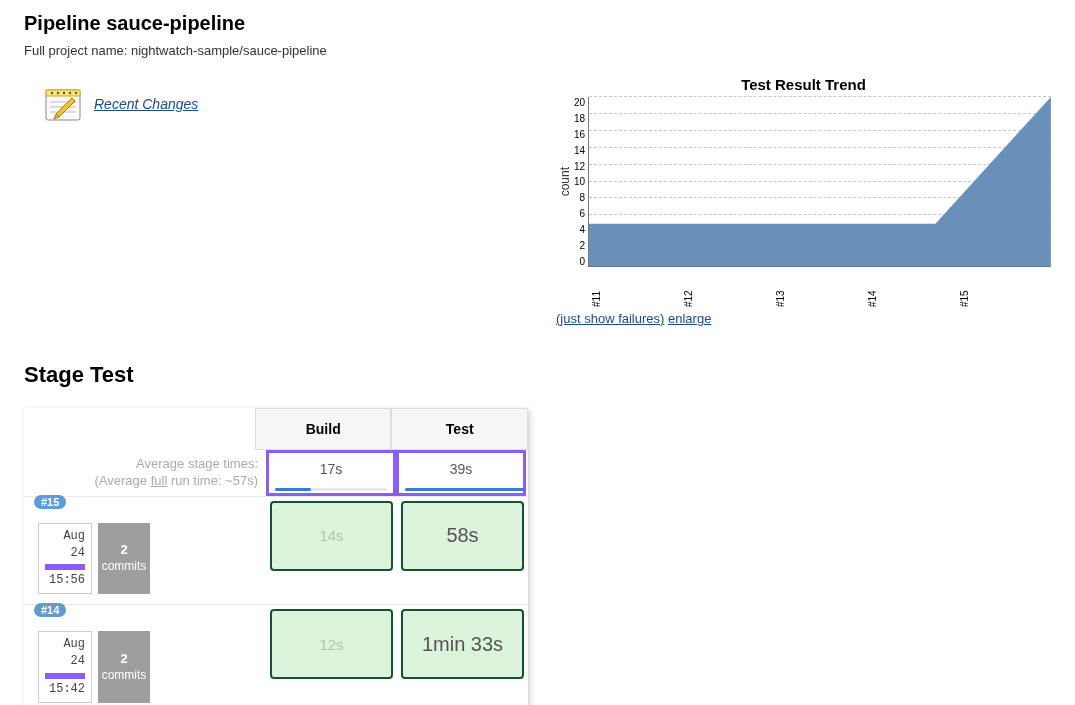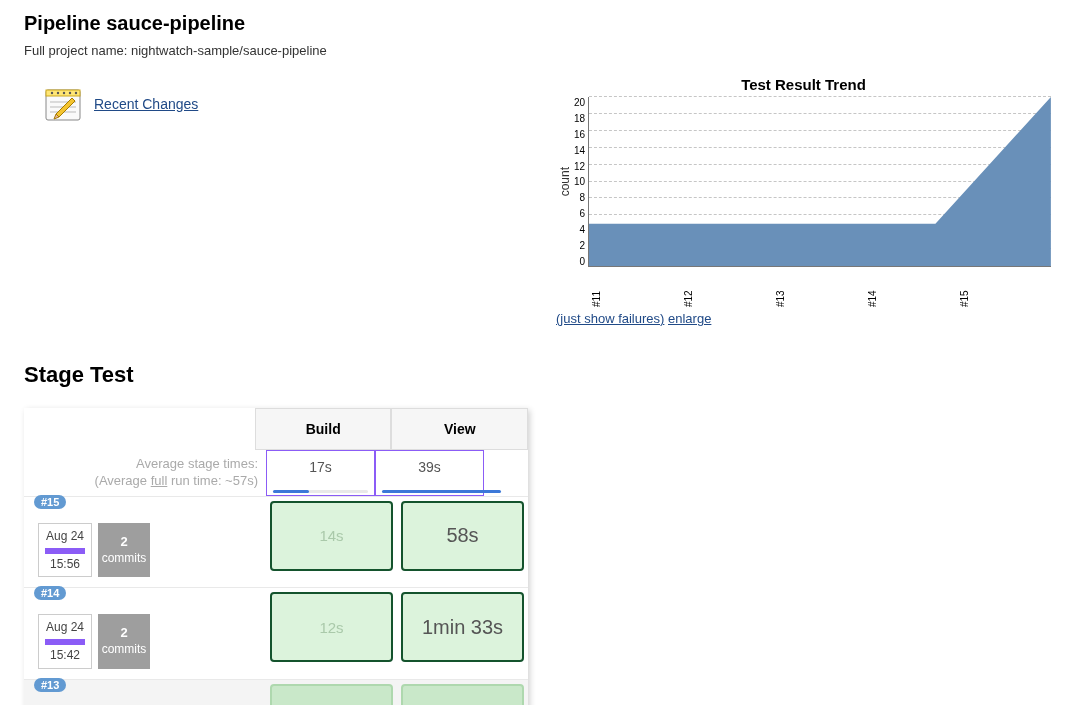--- a/index.html
+++ b/index.html
@@ -1,20 +1,20 @@
 <!DOCTYPE html>
 <html><head>
 <meta charset="utf-8">
 <style>
   * { box-sizing: border-box; margin: 0; padding: 0; }
   body { font-family: -apple-system, BlinkMacSystemFont, "Segoe UI", Helvetica, Arial, sans-serif; background: #fff; padding: 0 24px 0 24px; width: 1075px; }
   h1 { font-size: 20px; font-weight: 700; margin: 12px 0 8px 0; }
   .subtitle { font-size: 13px; color: #333; margin-bottom: 16px; }
   .top-row { display: flex; }
-  .left-col { flex: 1; }
+  .left-col { flex: 1; font-style: italic; }
   .right-col { width: 495px; }
   .recent-changes { display: flex; align-items: center; gap: 10px; padding: 10px 0 0 18px; }
   .notepad-icon { width: 42px; height: 40px; position: relative; }
   .notepad-icon svg { width: 100%; height: 100%; }
   .link { color: #204a87; text-decoration: underline; font-size: 14px; cursor: pointer; }
   .chart-title { text-align: center; font-size: 15px; font-weight: 700; margin: 2px 0 4px 0; }
   .chart-area { position: relative; height: 190px; display: flex; }
   .ylabel { writing-mode: vertical-rl; transform: rotate(180deg); font-size: 12px; color: #333; text-align: center; padding: 0 2px; align-self: center; margin-bottom: 20px; }
   .yticks { display: flex; flex-direction: column; justify-content: space-between; font-size: 10px; padding-right: 3px; text-align: right; height: 170px; }
   .plot { position: relative; flex: 1; height: 170px; border-left: 1px solid #777; border-bottom: 1px solid #777; }
@@ -26,30 +26,30 @@
 
   h2.stageview { font-size: 22px; font-weight: 700; margin: 36px 0 20px 0; }
   .stage-wrap { width: 504px; box-shadow: 2px 2px 6px rgba(0,0,0,.18); }
   .stage-header-row { display: flex; }
   .stage-left { width: 242px; }
   .stage-col { width: 143px; text-align: center; }
   .stage-head-cell { background: #f6f6f6; border: 1px solid #ddd; padding: 12px 0; font-size: 14px; font-weight: 700; }
   .avg-row { display: flex; align-items: stretch; }
   .avg-left { width: 242px; text-align: right; font-size: 13px; color: #aaa; padding: 6px 8px 6px 0; line-height: 1.3; }
   .avg-left u { text-decoration: underline; }
-  .avg-cell { width: 109px; border: 1px solid #8b5cf6; padding: 8px 0 0 0; text-align: center; position: relative; font-size: 14px; color: #555; }
+  .avg-cell { width: 130px; border: 3px solid #8b5cf6; padding: 8px 0 0 0; text-align: center; position: relative; font-size: 14px; color: #555; }
   .avg-bar-track { position: absolute; left: 6px; right: 6px; bottom: 2px; height: 3px; background: #e9e9e9; border-radius: 2px; }
   .avg-bar-fill { position: absolute; left: 6px; bottom: 2px; height: 3px; background: #3c78d8; border-radius: 2px; }
 
   .run-row { display: flex; border-top: 1px solid #e9e9e9; }
   .run-row.sel { background: #f4f4f4; }
   .run-left { width: 242px; padding: 12px 10px 10px 14px; position: relative; }
   .badge { position: absolute; left: 10px; top: -2px; background: #629ad2; color: #fff; font-size: 11px; font-weight: 700; padding: 1px 7px; border-radius: 10px; }
   .run-meta { display: flex; gap: 6px; margin-top: 14px; }
-  .datebox { border: 1px solid #ccc; background: #fff; padding: 4px 6px; font-size: 12px; text-align: center; color: #444; width: 54px; line-height: 1.4; }
+  .datebox { border: 1px solid #ccc; background: #fff; padding: 4px 6px; font-size: 12px; text-align: right; color: #444; width: 54px; line-height: 1.4; font-family: Liberation Mono, monospace; }
   .datebox .t { border-top: 6px solid #8b5cf6; margin-top: 3px; padding-top: 2px; }
   .commits { background: #9e9e9e; color: #fff; width: 52px; font-size: 12px; display: flex; flex-direction: column; align-items: center; justify-content: center; padding: 4px 0; line-height: 1.3; }
   .commits.none { background: #ddd; color: #9e9e9e; }
   .commits .n { font-weight: 700; font-size: 13px; }
   .stage-cell { width: 131px; padding: 4px; }
   .stage-tile { background: #dcf3dc; border: 2px solid #14532d; border-radius: 4px; height: 70px; display: flex; align-items: center; justify-content: center; font-size: 17px; color: #666; }
   .stage-tile.build { color: #aac9aa; font-size: 15px; }
   .stage-tile.big { font-size: 20px; color: #555; }
   .run-row.sel .stage-tile { background: #c9e8c9; border-color: #aed8ae; }
 </style>
@@ -128,21 +128,21 @@
     </div>
   </div>
 </div>
 
 <h2 class="stageview">Stage Test</h2>
 
 <div class="stage-wrap">
   <div class="stage-header-row">
     <div class="stage-left"></div>
     <div class="stage-col stage-head-cell">Build</div>
-    <div class="stage-col stage-head-cell">View</div>
+    <div class="stage-col stage-head-cell">Test</div>
   </div>
   <div class="avg-row">
     <div class="avg-left">
       <span>Average stage times:</span><br>
       <span>(Average </span><u>full</u><span> run time: ~57s)</span>
     </div>
     <div class="avg-cell">
       <span>17s</span>
       <div class="avg-bar-track"></div><div class="avg-bar-fill" id="bar0" style="width: 35.7px;"></div>
     </div>

